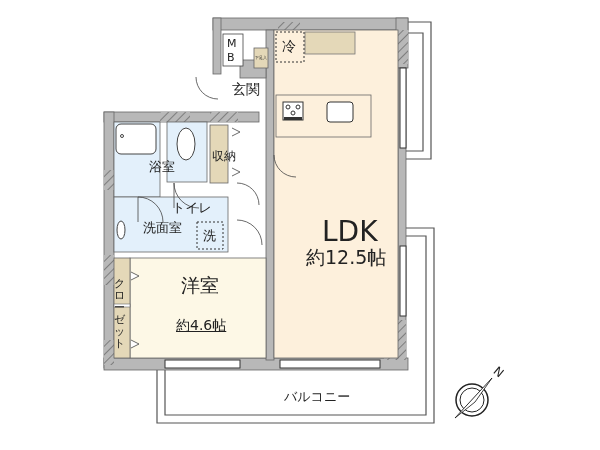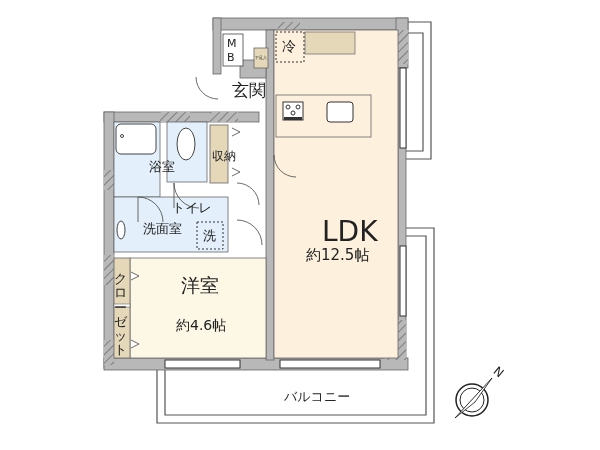--- a/index.html
+++ b/index.html
@@ -105,27 +105,27 @@
 
   <g>
     <circle cx="472" cy="400" r="16" fill="none" stroke="#222" stroke-width="1.5"></circle>
     <circle cx="472" cy="400" r="12" fill="none" stroke="#222" stroke-width="1"></circle>
     <path d="M455 418 L492 378 L468 405 Z" fill="#111"></path>
     <path d="M455 418 L492 378 L475 402 Z" fill="#fff" stroke="#111" stroke-width="0.8"></path>
   </g>
 </svg>
 
 <span class="lbl" style="left:322px;top:218px;font-size:28px;">LDK</span>
-<span class="lbl" style="left:306px;top:248px;font-size:15px;">約12.5帖</span>
+<span class="lbl" style="left:306px;top:248px;font-size:19px;">約12.5帖</span>
 <span class="lbl" style="left:181px;top:276px;font-size:19px;">洋室</span>
-<span class="lbl" style="left:176px;top:318px;font-size:14px;">約4.6帖</span>
-<span class="lbl" style="left:232px;top:82px;font-size:17px;">玄関</span>
+<span class="lbl" style="left:176px;top:318px;font-size:14px;text-decoration:underline;">約4.6帖</span>
+<span class="lbl" style="left:232px;top:82px;font-size:14px;">玄関</span>
 <span class="lbl" style="left:115px;top:160px;font-size:13px;padding-left:34px;">浴室</span>
 <span class="lbl" style="left:172px;top:164px;font-size:13px;margin-top:37px;">トイレ</span>
-<span class="lbl" style="left:143px;top:222px;font-size:13px;">洗面室</span>
+<span class="lbl" style="left:143px;top:222px;font-size:13px;font-family:Liberation Mono, monospace;">洗面室</span>
 <span class="lbl" style="left:212px;top:150px;font-size:12px;width:28px;white-space:normal;word-break:break-all;line-height:1.1;">収納</span>
-<span class="lbl" style="left:114px;top:272px;font-size:13px;width:14px;white-space:normal;word-break:break-all;line-height:1.1;">クローゼット</span>
+<span class="lbl" style="left:114px;top:278px;font-size:11px;width:14px;white-space:normal;word-break:break-all;line-height:1.1;">クローゼット</span>
 <span class="lbl" style="left:227px;top:37px;font-size:11px;width:12px;white-space:normal;word-break:break-all;line-height:1.3;">MB</span>
 <span class="lbl" style="left:255px;top:56px;font-size:4px;">下足入</span>
 <span class="lbl" style="left:282px;top:39px;font-size:14px;">冷</span>
 <span class="lbl" style="left:203px;top:229px;font-size:13px;">洗</span>
 <span class="lbl" style="left:275px;top:390px;font-size:13px;margin-left:9px;">バルコニー</span>
 <span class="lbl" style="left:494px;top:366px;font-size:12px;transform:rotate(40deg);">N</span>
 
 </body></html>

